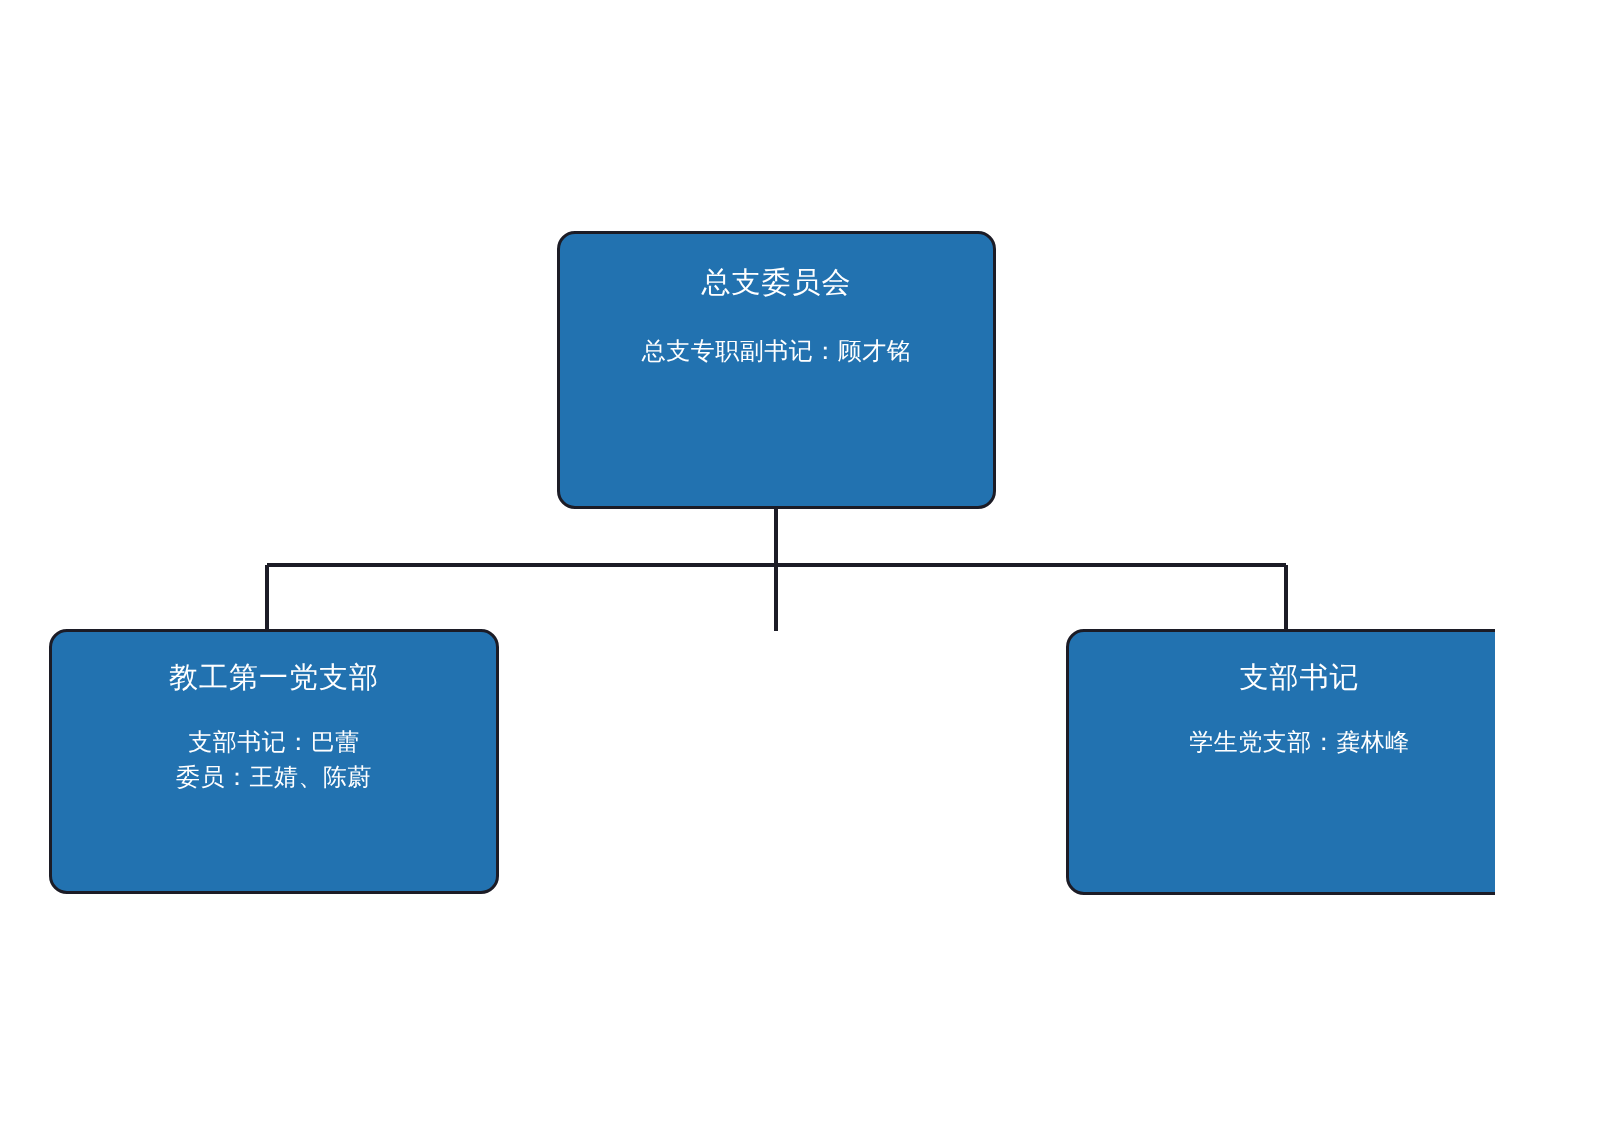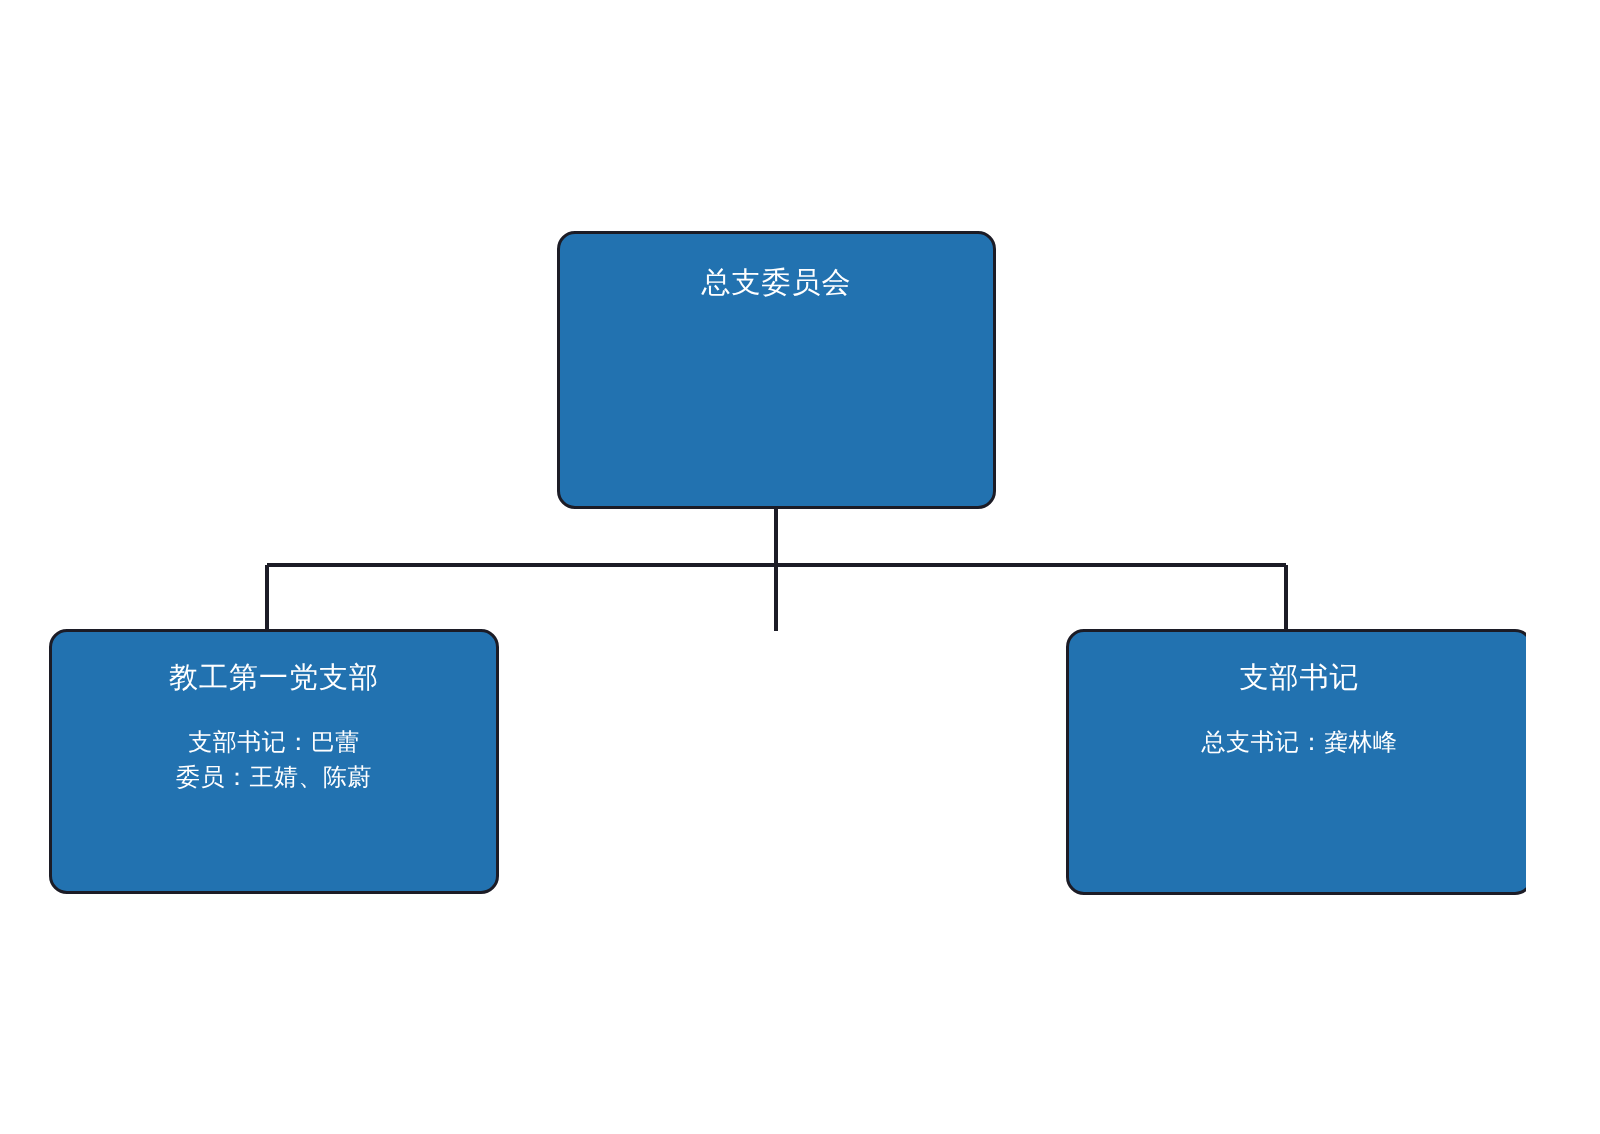--- a/index.html
+++ b/index.html
@@ -9,21 +9,20 @@
   }
   body {
     font-family: "Liberation Sans", "DejaVu Sans", sans-serif;
   }
   #org-chart {
     position: relative;
     width: 1495px;
     height: 1134px;
     background: #ffffff;
     overflow: hidden;
-    padding-left: 31px;
   }
   .connectors {
     position: absolute;
     left: 0;
     top: 0;
     width: 1600px;
     height: 1134px;
     pointer-events: none;
   }
   .node {
@@ -105,32 +104,33 @@
       <line x1="267" y1="565" x2="1286" y2="565"></line>
       <line x1="267" y1="565" x2="267" y2="631"></line>
       <line x1="776" y1="565" x2="776" y2="631"></line>
       <line x1="1286" y1="565" x2="1286" y2="631"></line>
     </g>
   </svg>
 
   <div class="node root" id="node-root">
     <div class="node-title">总支委员会</div>
     <div class="node-lines">
+      <div class="node-line">总支专职副书记：顾才铭</div>
     </div>
   </div>
 
   <div class="node child" id="node-child-0">
     <div class="node-title">教工第一党支部</div>
     <div class="node-lines">
       <div class="node-line">支部书记：巴蕾</div>
       <div class="node-line">委员：王婧、陈蔚</div>
     </div>
   </div>
 
 
   <div class="node child" id="node-child-2">
     <div class="node-title">支部书记</div>
     <div class="node-lines">
-      <div class="node-line">总支书记：龚林峰</div>
+      <div class="node-line">学生党支部：龚林峰</div>
     </div>
   </div>
 
 </div>
 
 </body></html>

